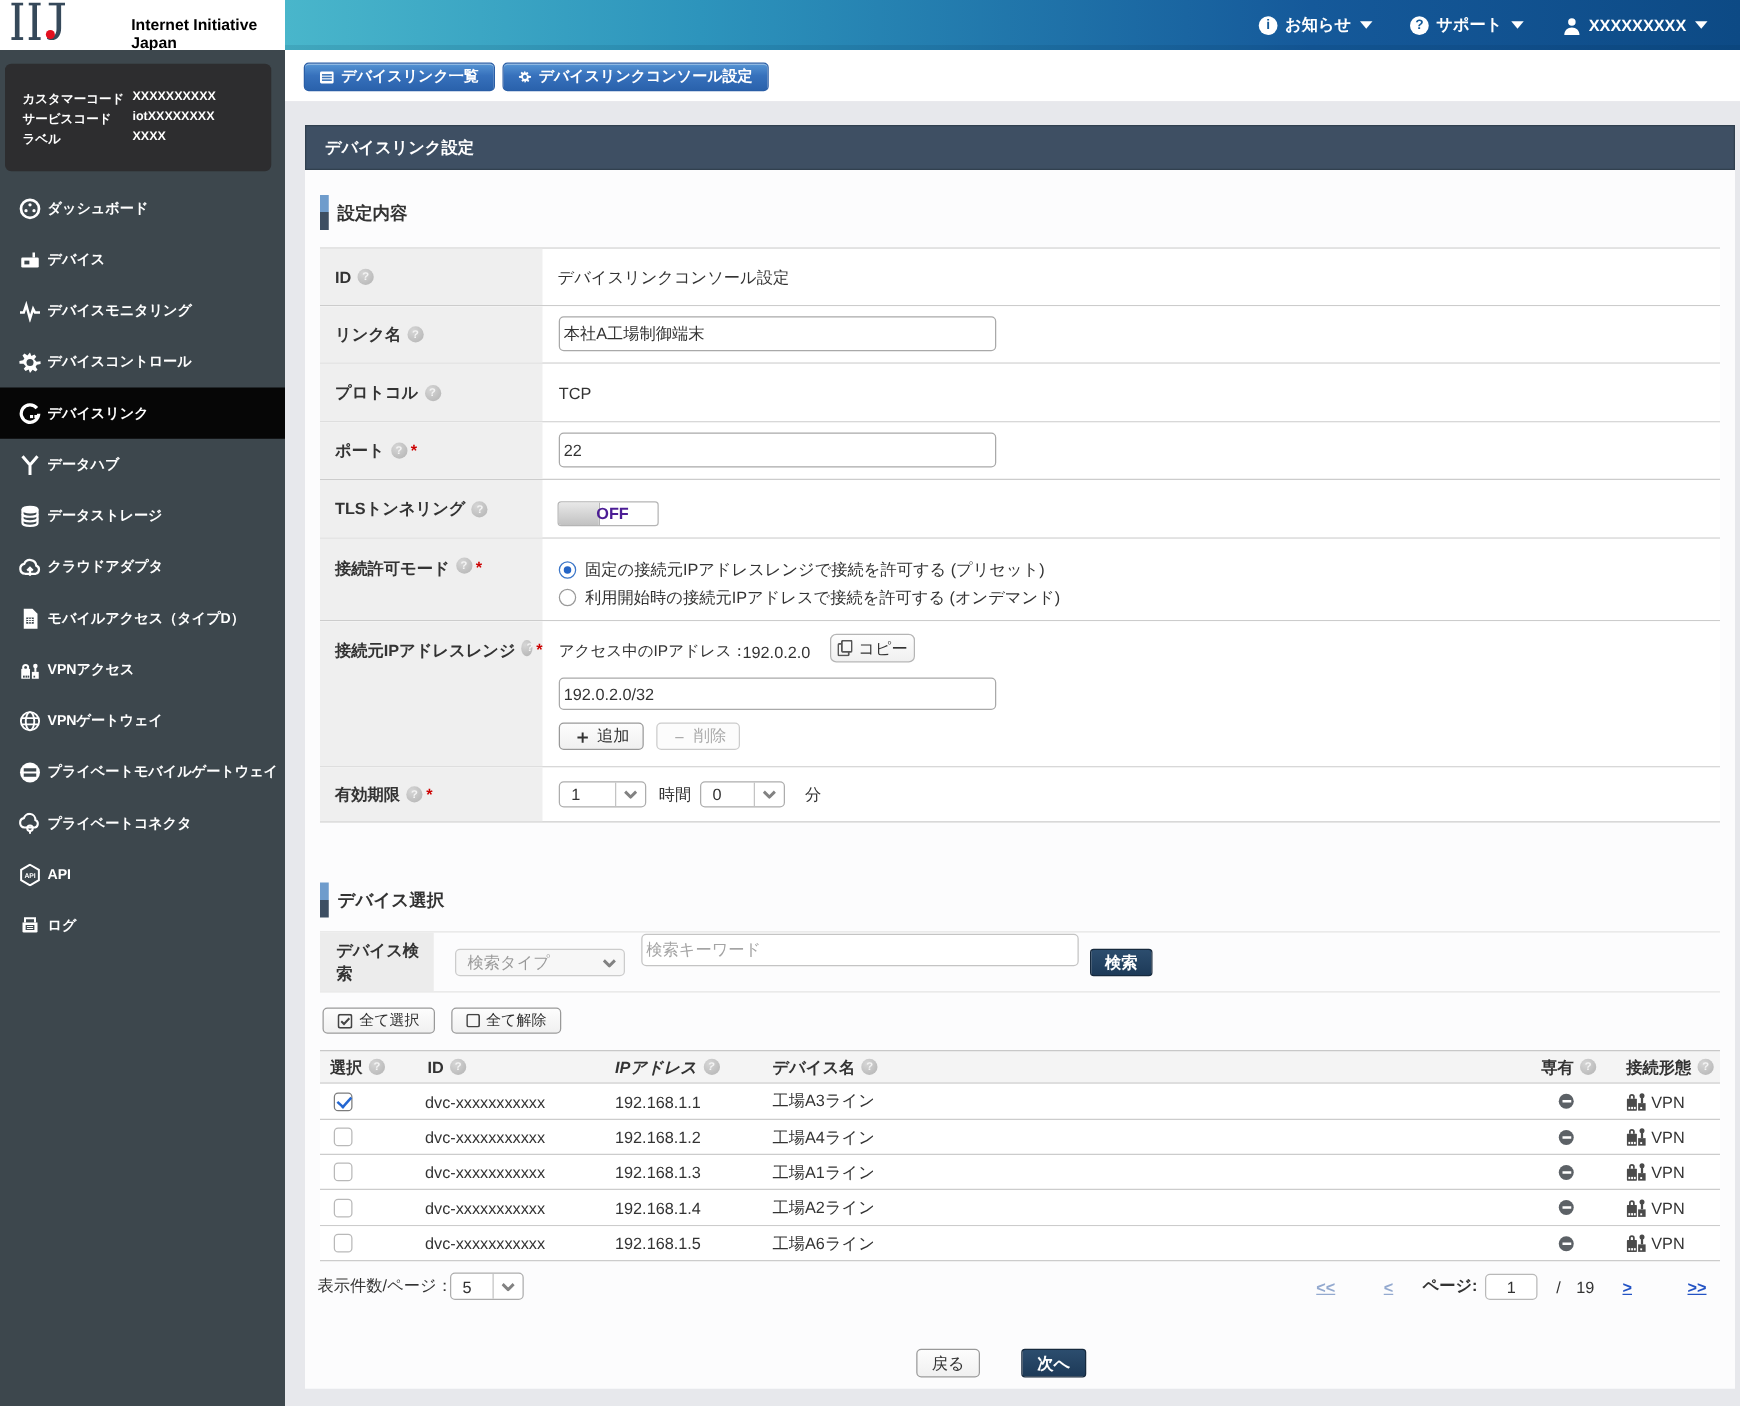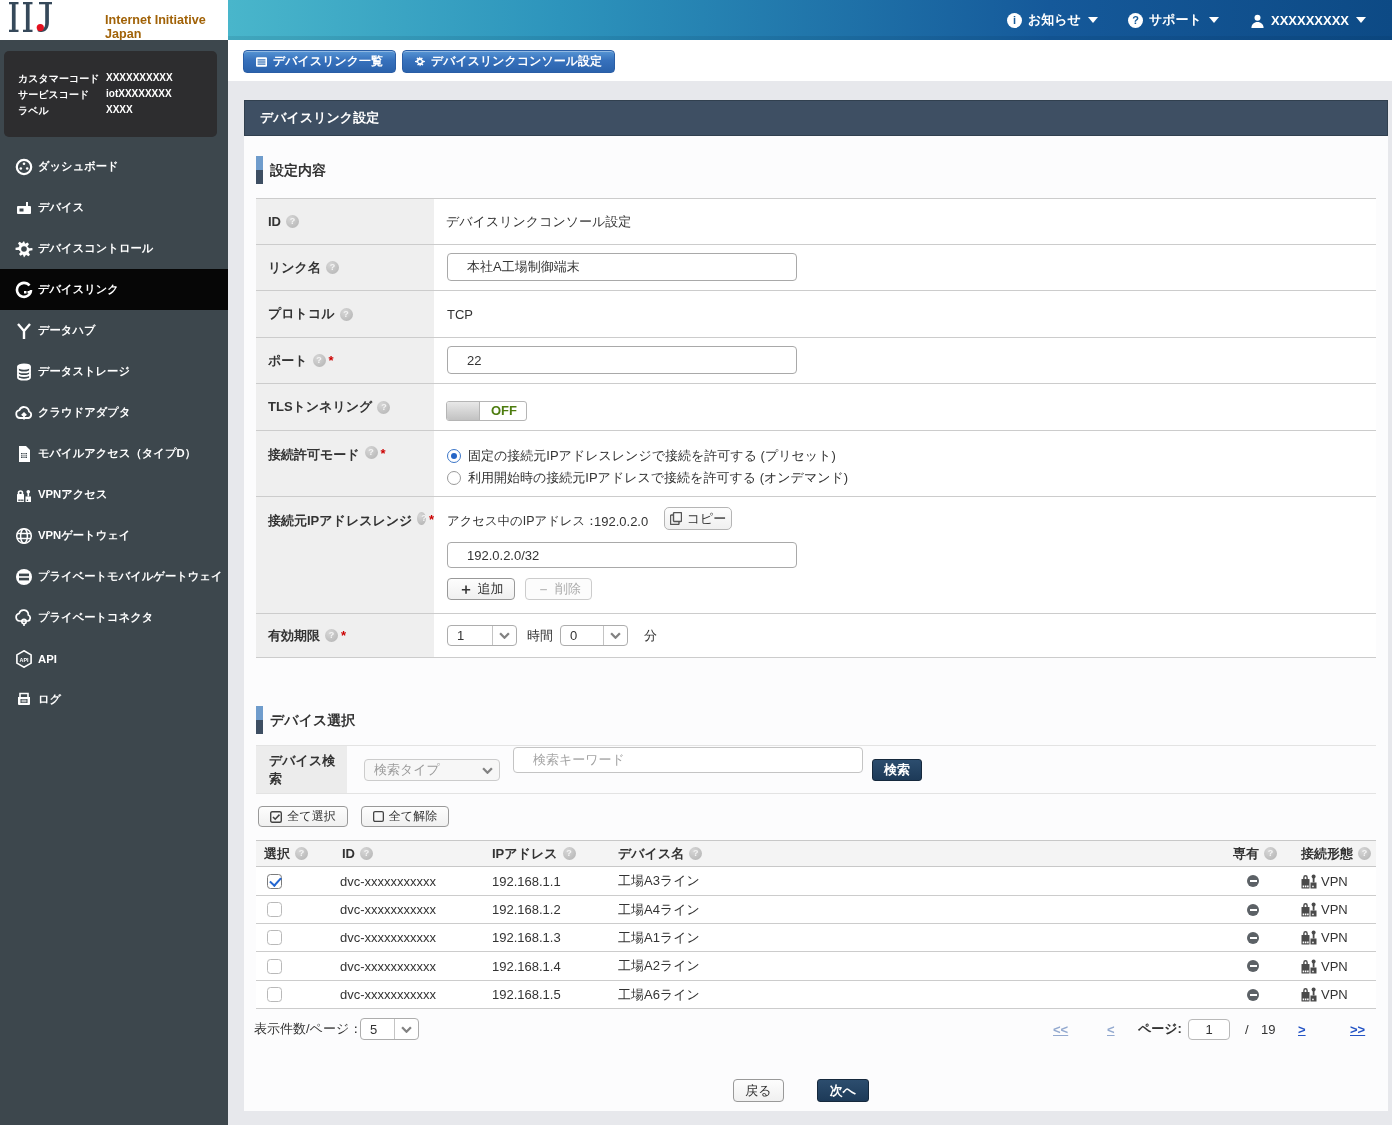--- a/index.html
+++ b/index.html
@@ -6,21 +6,21 @@
 * { margin:0; padding:0; box-sizing:border-box; }
 html,body { width:1392px; height:1125px; overflow:hidden; }
 body { font-family:"Liberation Sans", sans-serif; font-size:13px; color:#333; background:#e7e8ec; }
 #page { position:relative; width:1392px; height:1125px; }
 .abs { position:absolute; }
 
 
 .topbar { left:0; top:0; width:1392px; height:40px;
   background:linear-gradient(to right,#49b6cb 228px,#2d94bc 560px,#15599a 1050px,#0d4a85 1392px); }
 .logo { left:0; top:0; width:228px; height:40px; background:#fff; }
-.logo .lt { position:absolute; left:62px; top:13px; font-size:12.6px; font-weight:bold; color:#a16207;padding-left:43px; }
+.logo .lt { position:absolute; left:62px; top:13px; font-size:12.6px; font-weight:bold; color:#000000;padding-left:43px; }
 .tmenu { position:absolute; top:0; height:40px; display:flex; align-items:center; color:#fff; font-size:13px; font-weight:bold; }
 .tico { display:inline-flex; width:15px; height:15px; border-radius:50%; background:#fff; color:#155a98; font-size:11px; font-weight:bold; align-items:center; justify-content:center; margin-right:6px; }
 .caret { display:inline-block; width:0; height:0; border-left:5px solid transparent; border-right:5px solid transparent; border-top:6px solid #fff; margin-left:7px; }
 
 
 .sidebar { left:0; top:40px; width:228px; height:1085px; background:#3d474d; }
 .custbox { position:absolute; left:4px; top:11px; width:213px; height:86px; background:#2d2d2f; border-radius:5px; color:#fff; font-size:10px; font-weight:bold; white-space:nowrap; }
 .custrow { position:absolute; left:14px; }
 .custrow .cv { position:absolute; left:88px; }
 .menu { position:absolute; left:0; top:106px; width:228px; }
@@ -46,30 +46,30 @@
 
 
 .ftable { position:absolute; left:12px; top:62px; width:1120px; border-top:1px solid #ccc; }
 .frow { position:relative; border-bottom:1px solid #ccc; background:#fff; }
 .flabel { position:absolute; left:0; top:0; bottom:0; width:178px; background:#efefef; font-weight:bold; font-size:13px; color:#333; padding-left:12px; display:flex; align-items:center; white-space:nowrap; }
 .flabel.top { align-items:flex-start; padding-top:15px; }
 .fvalue { position:absolute; left:178px; right:0; top:0; bottom:0; }
 .info { display:inline-block; width:13px; height:13px; border-radius:50%; background:radial-gradient(circle at 35% 30%, #d6d6d6, #b2b2b2); margin-left:5px; vertical-align:-2.5px; position:relative; }
 .info::after { content:"?"; position:absolute; left:0; top:0; width:13px; height:13px; line-height:13px; text-align:center; font-size:9px; font-weight:bold; color:#f4f4f4; }
 .req { color:#cc0000; font-weight:bold; margin-left:3px; }
-.tinput { position:absolute; background:#fff; border:1px solid #a9a9a9; border-radius:4px; font-size:13px; color:#333; padding-left:19px; display:flex; align-items:center; }
+.tinput { position:absolute; background:#fff; border:1px solid #a9a9a9; border-radius:4px; font-size:13px; color:#333; padding-left:3px; display:flex; align-items:center; }
 .sel { position:absolute; background:#fff; border:1px solid #adadad; border-radius:4px; display:flex; align-items:center; }
 .sel .sv { flex:1; padding-left:9px; font-size:13px; }
 .sel .sd { width:24px; height:100%; border-left:1px solid #c4c4c4; display:flex; align-items:center; justify-content:center; }
 .chev { width:11px; height:7px; }
 
 
 .toggle { position:absolute; width:81px; height:20px; border:1px solid #b5b5b5; border-radius:3px; background:#fff; }
 .tknob { position:absolute; left:0; top:0; width:33px; height:18px; background:linear-gradient(#e8e8e8,#c2c2c2); border-right:1px solid #b5b5b5; border-radius:2px 0 0 2px; }
-.tofftext { position:absolute; left:34px; top:1px; width:46px; text-align:center; font-weight:bold; color:#4d7c0f; font-size:13px; }
+.tofftext { position:absolute; left:20px; top:1px; width:46px; text-align:center; font-weight:bold; color:#4c1d95; font-size:13px; }
 
 
 .radio { display:inline-block; width:14px; height:14px; border-radius:50%; border:1px solid #9a9a9a; background:#fff; vertical-align:-3px; margin-right:7px; position:relative; }
 .radio.on { border-color:#3c76c8; }
 .radio.on::after { content:""; position:absolute; left:3px; top:3px; width:6px; height:6px; border-radius:50%; background:#2565c6; }
 
 .wbtn { position:absolute; background:linear-gradient(#fdfdfd,#f0f0f0); border:1px solid #999; border-radius:4px; display:flex; align-items:center; justify-content:center; font-size:13px; color:#333; }
 .wbtn.dis { border-color:#ccc; color:#aaa; background:#fcfcfc; }
 
 
@@ -137,20 +137,25 @@
           </span>ダッシュボード</div>
       <div class="mitem"><span class="micon">
             <svg viewBox="0 0 18 18">
               <rect x="2" y="7" width="14" height="8" rx="1" fill="#fff"></rect>
               <rect x="11" y="3" width="2" height="4" fill="#fff"></rect>
               <rect x="4.5" y="9.5" width="4" height="3" fill="#3d474d"></rect>
             </svg>
           </span>デバイス</div>
       <div class="mitem"><span class="micon">
             <svg viewBox="0 0 18 18">
+              <path d="M1 10h3l2-6 3 11 2.5-8 1.5 3h4" fill="none" stroke="#fff" stroke-width="2"></path>
+            </svg>
+          </span>デバイスモニタリング</div>
+      <div class="mitem"><span class="micon">
+            <svg viewBox="0 0 18 18">
               <path fill="#fff" d="M9 1l1.1 2.7 2.5-1.1 1.4 1.7-1.7 2.1 1.9 1.9L17.4 8l.1 2.2-3 .6-1 1.5 1.5 2.4-1.6 1.5-2.3-1.5L9 17.4 7.9 14.6l-2.5 1.1L4 14l1.7-2.1-1.9-1.9L.6 10 .5 7.8l3-.6 1-1.5L3 3.3 4.6 1.8l2.3 1.5z"></path>
               <circle cx="9" cy="9" r="2.8" fill="#3d474d"></circle>
             </svg>
           </span>デバイスコントロール</div>
       <div class="mitem active"><span class="micon">
             <svg viewBox="0 0 18 18">
               <path d="M14.5 4.5A7 7 0 1 0 16 9" fill="none" stroke="#fff" stroke-width="2.6"></path>
               <rect x="9" y="10" width="2.5" height="2.5" fill="#fff"></rect>
               <rect x="12.5" y="10" width="2.5" height="2.5" fill="#fff"></rect>
             </svg>
@@ -368,21 +373,21 @@
             </svg>全て選択</div>
         <div class="wbtn" style="left:117px;top:670px;width:88px;height:21px;font-size:12px;">
           <svg width="11" height="11" viewBox="0 0 12 12" style="margin-right:5px;">
               <rect x="0.7" y="0.7" width="10.6" height="10.6" rx="1.5" fill="none" stroke="#444" stroke-width="1.4"></rect>
             </svg>全て解除</div>
 
         <div class="dtable" style="top:704px;">
           <div class="dhead">
             <div class="dcell" style="left:8px;">選択<span class="info"></span></div>
             <div class="dcell" style="left:86px;">ID<span class="info"></span></div>
-            <div class="dcell" style="left:236px;">IPアドレス<span class="info"></span></div>
+            <div class="dcell" style="left:236px;font-style:italic;">IPアドレス<span class="info"></span></div>
             <div class="dcell" style="left:362px;">デバイス名<span class="info"></span></div>
             <div class="dcell" style="left:977px;">専有<span class="info"></span></div>
             <div class="dcell" style="left:1045px;">接続形態<span class="info"></span></div>
           </div>
           <div class="drow" style="top:27px;height:29px;">
             <div class="dcell" style="left:11px;">
                 <span class="chk on"></span>
               </div>
             <div class="dcell" style="left:84px;">dvc-xxxxxxxxxxx</div>
             <div class="dcell" style="left:236px;">192.168.1.1</div>

